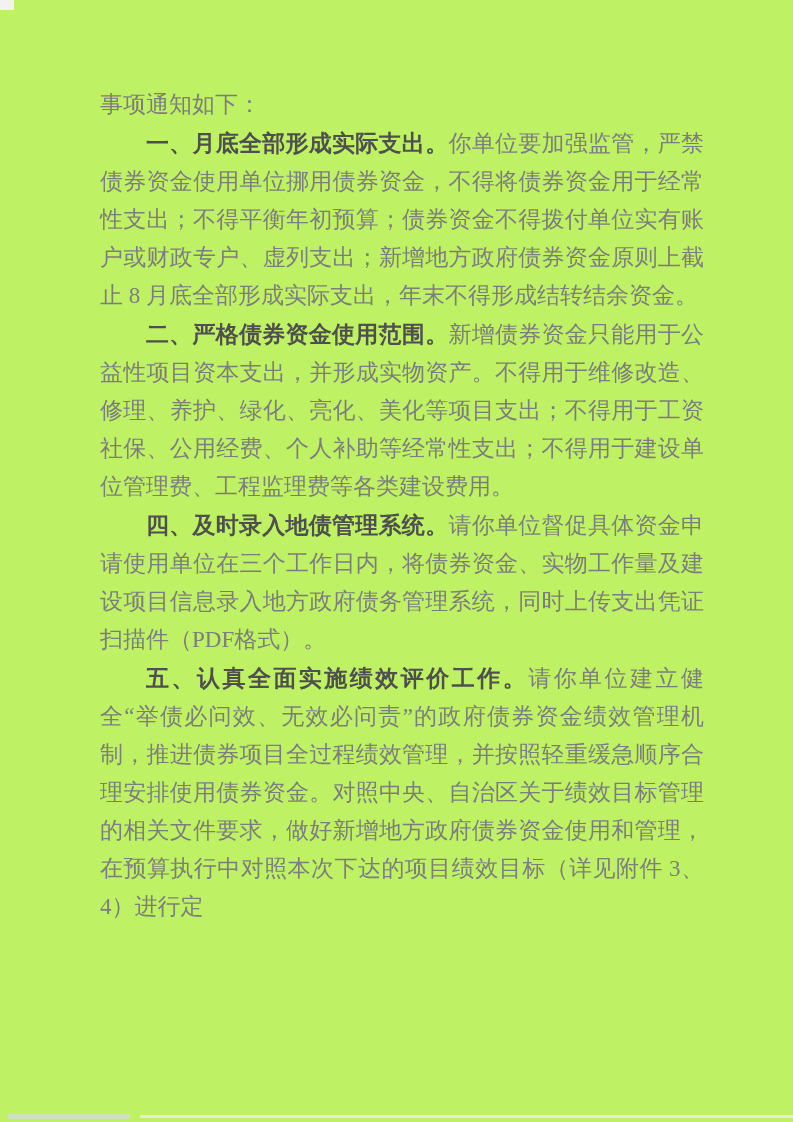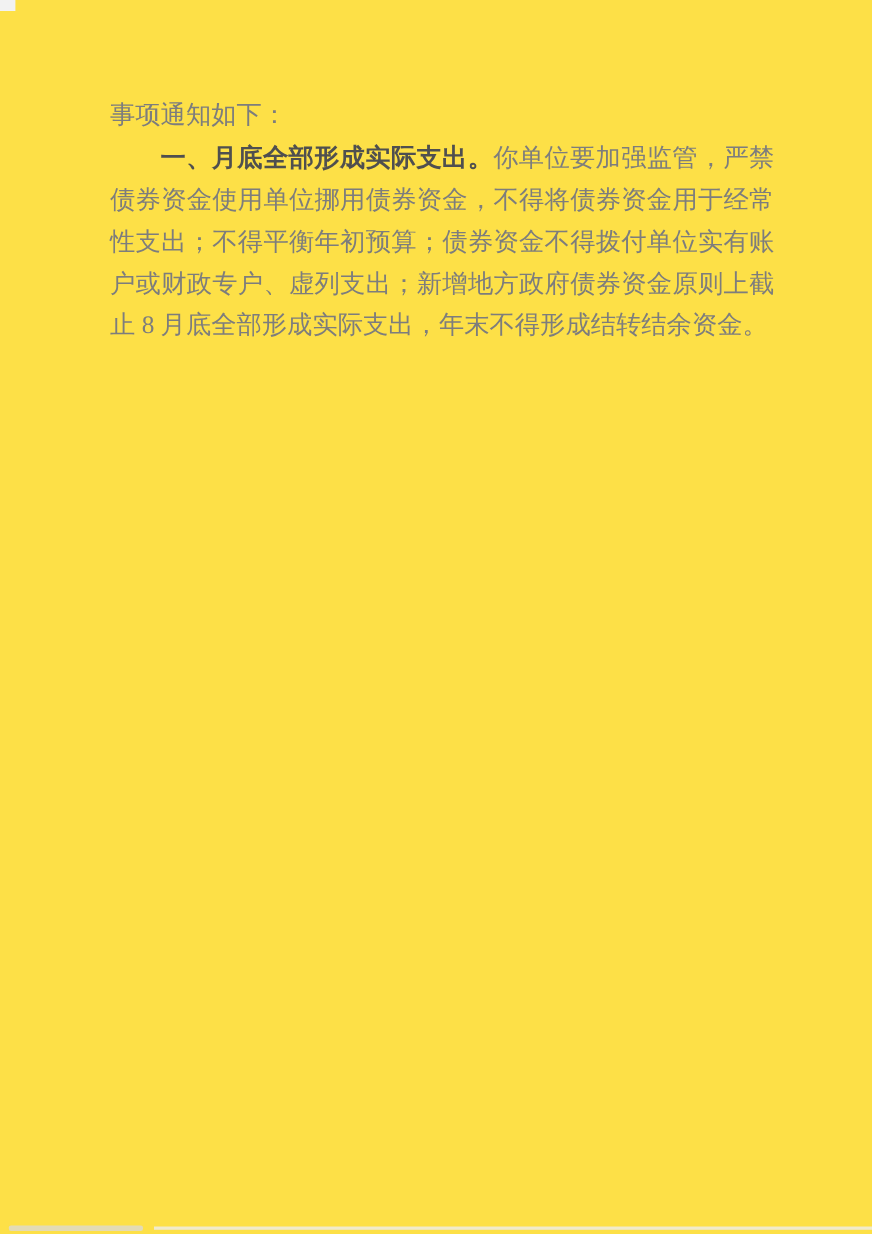--- a/index.html
+++ b/index.html
@@ -4,21 +4,21 @@
 <style>
   html, body {
     margin: 0;
     padding: 0;
     background: #ffffff;
   }
   .page {
     position: relative;
     width: 793px;
     height: 1122px;
-    background: #fde047;
+    background: #bef264;
     overflow: hidden;
     font-family: "Liberation Serif", "DejaVu Serif", serif;
   }
   .content {
     position: absolute;
     top: 86px;
     left: 100px;
     width: 604px;
     color: #7d7d7d;
     font-size: 23px;
@@ -75,20 +75,23 @@
 <body>
 
 <div class="page">
   <div class="scan-shadow-top-left"></div>
 
   <div class="content">
     <p class="intro">事项通知如下：</p>
 
     <p class="para"><span class="para-heading">一、月底全部形成实际支出。</span><span class="para-body">你单位要加强监管，严禁债券资金使用单位挪用债券资金，不得将债券资金用于经常性支出；不得平衡年初预算；债券资金不得拨付单位实有账户或财政专户、虚列支出；新增地方政府债券资金原则上截止 8 月底全部形成实际支出，年末不得形成结转结余资金。</span></p>
 
+    <p class="para"><span class="para-heading">二、严格债券资金使用范围。</span><span class="para-body">新增债券资金只能用于公益性项目资本支出，并形成实物资产。不得用于维修改造、修理、养护、绿化、亮化、美化等项目支出；不得用于工资社保、公用经费、个人补助等经常性支出；不得用于建设单位管理费、工程监理费等各类建设费用。</span></p>
 
 
+    <p class="para"><span class="para-heading">四、及时录入地债管理系统。</span><span class="para-body">请你单位督促具体资金申请使用单位在三个工作日内，将债券资金、实物工作量及建设项目信息录入地方政府债务管理系统，同时上传支出凭证扫描件（PDF格式）。</span></p>
 
+    <p class="para"><span class="para-heading">五、认真全面实施绩效评价工作。</span><span class="para-body">请你单位建立健全“举债必问效、无效必问责”的政府债券资金绩效管理机制，推进债券项目全过程绩效管理，并按照轻重缓急顺序合理安排使用债券资金。对照中央、自治区关于绩效目标管理的相关文件要求，做好新增地方政府债券资金使用和管理，在预算执行中对照本次下达的项目绩效目标（详见附件 3、4）进行定</span></p>
   </div>
 
   <div class="scan-shadow-bottom-left"></div>
   <div class="scan-shadow-bottom-line"></div>
 </div>
 
 </body></html>

